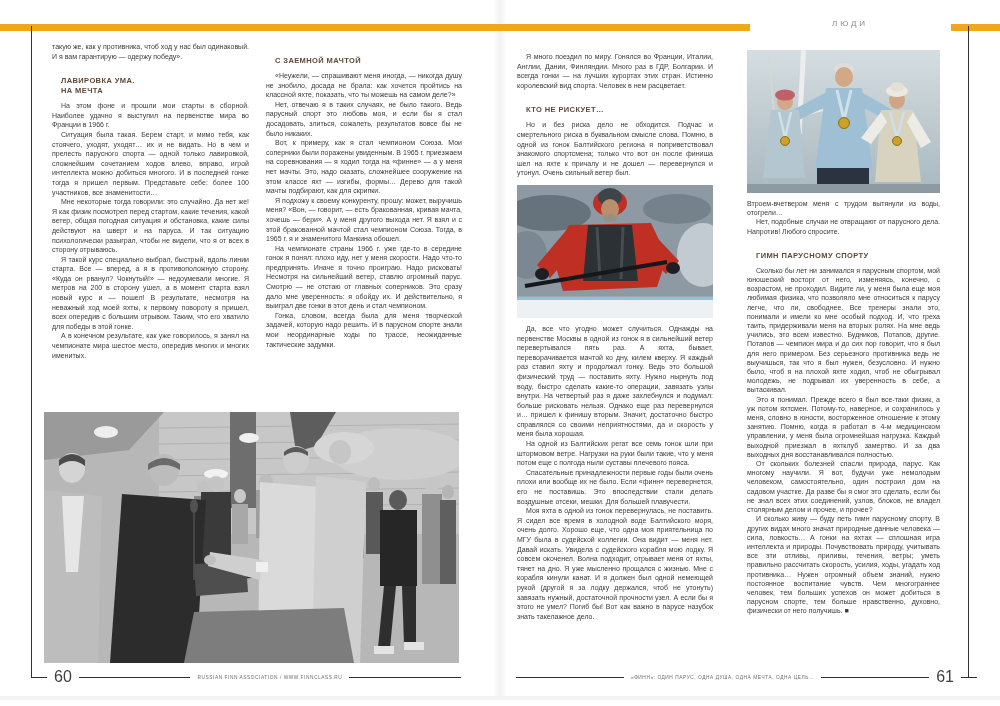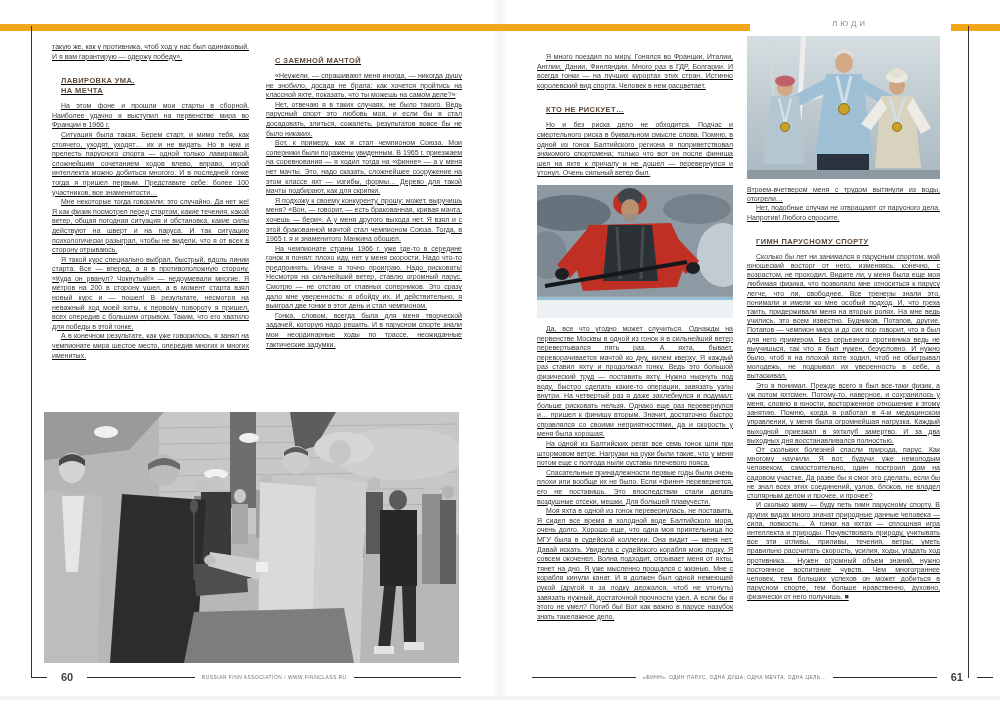--- a/index.html
+++ b/index.html
@@ -14,49 +14,49 @@
   .topbar { position:absolute; top:24px; height:7px; background:#F2A71B; }
   .topbar.left { left:0; width:750px; }
   .topbar.right { left:951px; width:49px; }
   .frameline { position:absolute; top:26px; width:1px; height:652px; background:#35322f; }
   .frameline.l { left:31px; }
   .frameline.r { left:968px; }
   .section-label {
     position:absolute; left:790px; top:19px; width:120px; text-align:center;
     font-size:8px; letter-spacing:3px; color:#8b8b8b;
   }
-  .col { position:absolute; overflow:hidden;text-decoration:underline; }
+  .col { position:absolute; overflow:hidden; }
   #col1 { left:52px; top:42px; width:197px; height:358px; }
   #col2 { left:266px; top:52px; width:196px; height:360px; }
-  #col3 { left:537px; top:52px; width:196px; height:612px; }
-  #col4 { left:747px; top:36px; width:193px; height:614px; }
+  #col3 { left:517px; top:52px; width:196px; height:612px; }
+  #col4 { left:747px; top:50px; width:193px; height:614px; }
   .col p {
     margin:0; font-size:7px; line-height:9.6px; text-align:justify;
     text-indent:9px; color:#3b3b3b;
   }
   #col4 p { line-height:9.2px; }
   .col p.cont { text-indent:0; }
   .head {
     font-size:7.5px; font-weight:bold; letter-spacing:0.4px; color:#5f4a3a;
     line-height:10px; margin:15px 0 5px 9px;
   }
   .head.first { margin-top:4px; }
   .photo { display:block; }
   .photo svg { display:block; }
   #bw-photo { position:absolute; left:44px; top:412px; width:415px; height:251px; }
   .inline-photo { margin:7px 0 6px 0; }
   .footer {
     position:absolute; top:671px; height:12px; display:flex; align-items:center;
   }
   .footer.left-f { left:31px; width:430px; }
-  .footer.right-f { left:532px; width:461px;align-items:center; }
+  .footer.right-f { left:516px; width:461px;align-items:center; }
   .rule { height:1px; background:#2f2f2f; }
   .rule.tiny { width:16px; }
   .rule.grow { flex:1; }
-  .pagenum { font-size:11px; color:#3f3f3f; margin:0 14px;font-weight:bold; }
+  .pagenum { font-size:16px; color:#3f3f3f; margin:0 7px; }
   .footer-text {
     font-size:4.8px; letter-spacing:0.55px; color:#6d6d6d; white-space:nowrap;
     margin:0 7px; text-transform:uppercase;
   }
   .bottom-edge { position:absolute; left:0; bottom:0; width:1000px; height:4px; background:#f4f4f4; }
 </style>
 </head>
 <body>
 
 <div class="spread">

